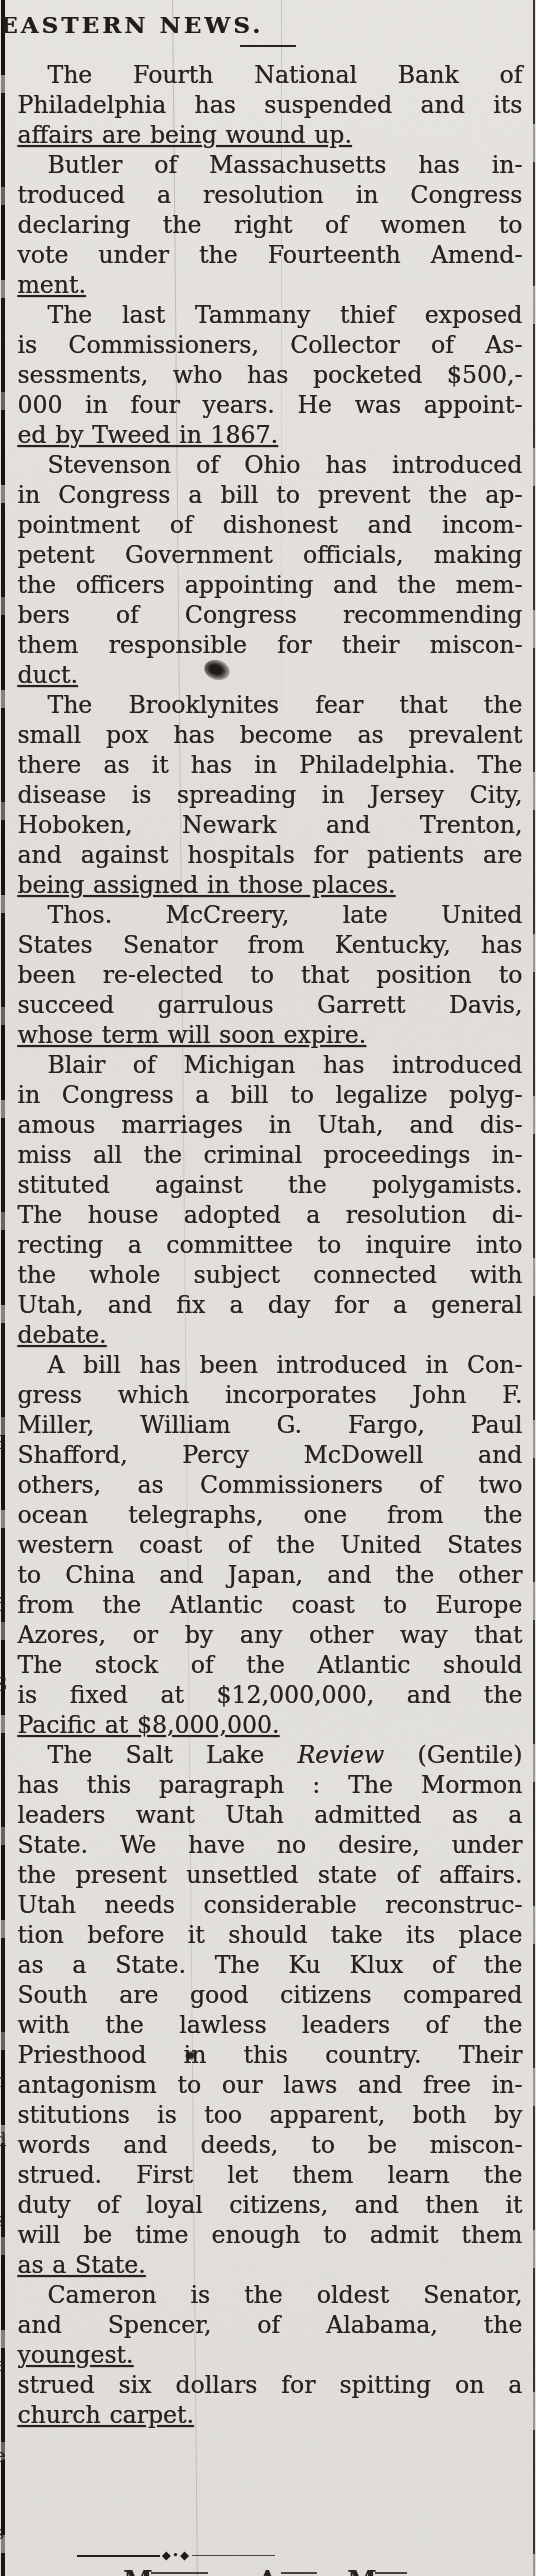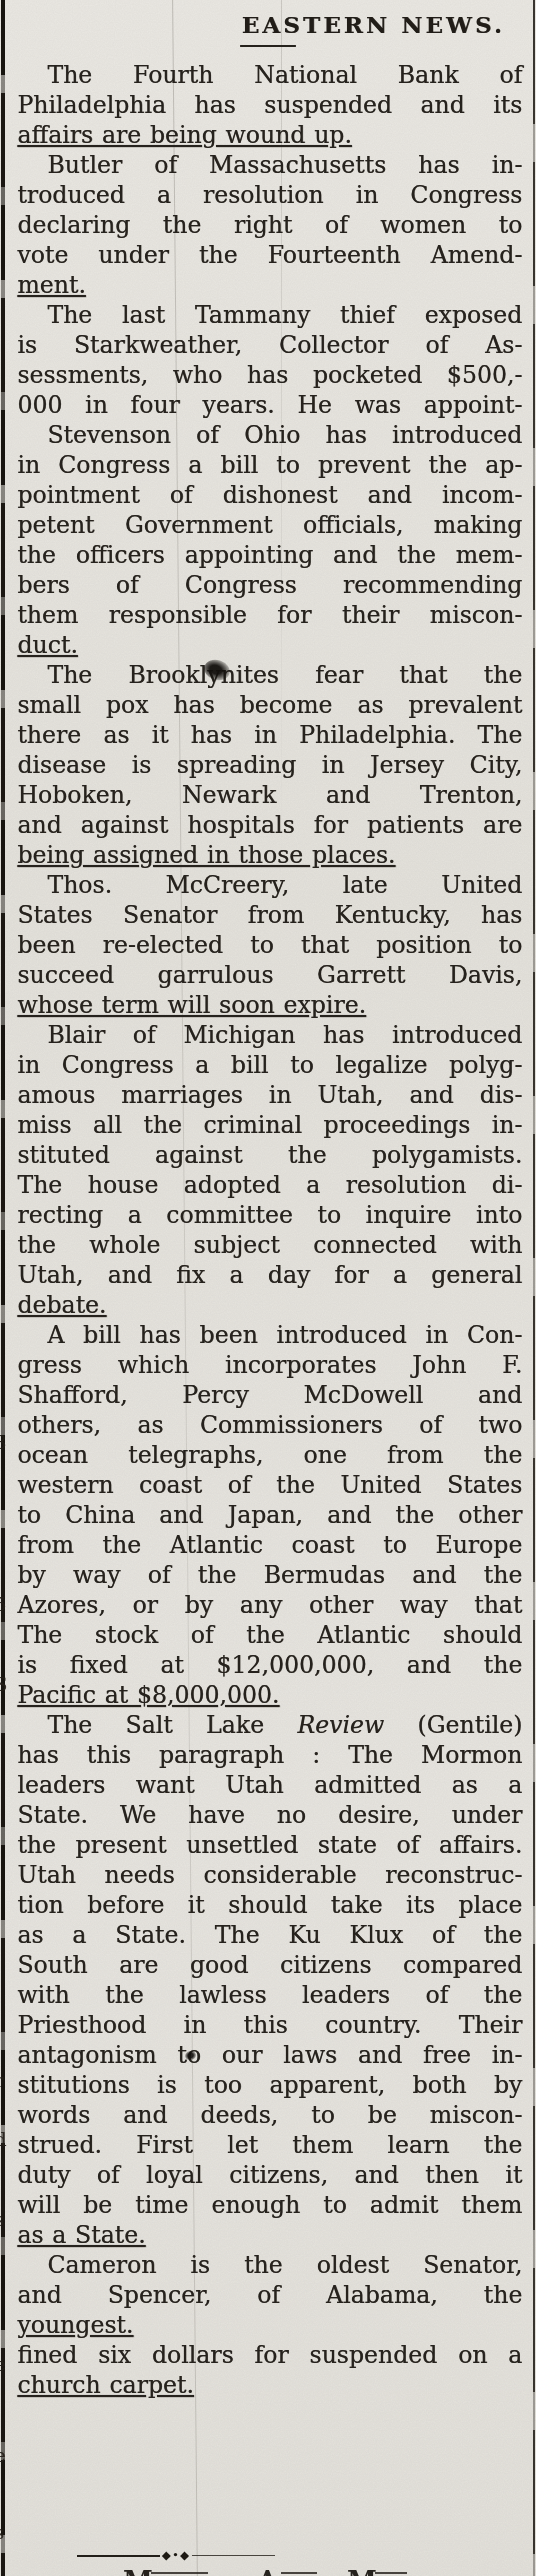--- a/index.html
+++ b/index.html
@@ -30,21 +30,21 @@
     background:linear-gradient(180deg,rgba(95,90,82,.30),rgba(95,90,82,.14) 60%,rgba(95,90,82,.26));
     transform-origin:top center;transform:rotate(-0.55deg);
   }
   .crease-b{
     left:281px;top:0;width:1.2px;height:871px;
     background:linear-gradient(180deg,rgba(95,90,82,.22),rgba(95,90,82,0));
   }
   
   .headline{
     position:absolute;top:11.2px;left:0;width:505px;margin:0;
-    text-align:right;font-size:23px;font-weight:bold;letter-spacing:3.1px;
+    text-align:left;font-size:23px;font-weight:bold;letter-spacing:3.1px;
     color:#211d18;
     text-shadow:0.4px 0.4px 0.5px rgba(30,26,20,.65);
   }
   .head-rule{
     position:absolute;top:45px;left:240px;width:56px;height:1.9px;
     background:#26221c;border-radius:1.2px;
     box-shadow:0 0 0.6px rgba(30,26,20,.8);
   }
   
   .article{
@@ -115,23 +115,24 @@
     </div>
     <div>
       <div class="line first">Butler of Massachusetts has in-</div>
       <div class="line">troduced a resolution in Congress</div>
       <div class="line">declaring the right of women to</div>
       <div class="line">vote under the Fourteenth Amend-</div>
       <div class="line para-last">ment.</div>
     </div>
     <div>
       <div class="line first">The last Tammany thief exposed</div>
-      <div class="line">is Starkweather, Collector of As-</div>
+      <div class="line">is Commissioners, Collector of As-</div>
       <div class="line">sessments, who has pocketed $500,-</div>
       <div class="line">000 in four years.  He was appoint-</div>
+      <div class="line para-last">ed by Tweed in 1867.</div>
     </div>
     <div>
       <div class="line first">Stevenson of Ohio has introduced</div>
       <div class="line">in Congress a bill to prevent the ap-</div>
       <div class="line">pointment of dishonest and incom-</div>
       <div class="line">petent Government officials, making</div>
       <div class="line">the officers appointing and the mem-</div>
       <div class="line">bers of Congress recommending</div>
       <div class="line">them responsible for their miscon-</div>
       <div class="line para-last">duct.</div>
@@ -160,27 +161,27 @@
       <div class="line">stituted against the polygamists.</div>
       <div class="line">The house adopted a resolution di-</div>
       <div class="line">recting a committee to inquire into</div>
       <div class="line">the whole subject connected with</div>
       <div class="line">Utah, and fix a day for a general</div>
       <div class="line para-last">debate.</div>
     </div>
     <div>
       <div class="line first">A bill has been introduced in Con-</div>
       <div class="line">gress which incorporates John F.</div>
+      <div class="line">Miller, William G. Fargo, Paul</div>
       <div class="line">Shafford, Percy McDowell and</div>
       <div class="line">others, as Commissioners of two</div>
       <div class="line">ocean telegraphs, one from the</div>
       <div class="line">western coast of the United States</div>
       <div class="line">to China and Japan, and the other</div>
       <div class="line">from the Atlantic coast to Europe</div>
-      <div class="line">by way of the Bermudas and the</div>
       <div class="line">Azores, or by any other way that</div>
       <div class="line">The stock of the Atlantic should</div>
       <div class="line">is fixed at $12,000,000, and the</div>
       <div class="line para-last">Pacific at $8,000,000.</div>
     </div>
     <div>
       <div class="line first">The Salt Lake <i>Review</i> (Gentile)</div>
       <div class="line">has this paragraph :  The Mormon</div>
       <div class="line">leaders want Utah admitted as a</div>
       <div class="line">State.  We have no desire, under</div>
@@ -198,21 +199,21 @@
       <div class="line">duty of loyal citizens, and then it</div>
       <div class="line">will be time enough to admit them</div>
       <div class="line para-last">as a State.</div>
     </div>
     <div>
       <div class="line first">Cameron is the oldest Senator,</div>
       <div class="line">and Spencer, of Alabama, the</div>
       <div class="line para-last">youngest.</div>
     </div>
     <div>
-      <div class="line">fined six dollars for suspended on a</div>
+      <div class="line">strued six dollars for spitting on a</div>
       <div class="line para-last">church carpet.</div>
     </div>
   </div>
 
 <div class="blot blot1"></div>
 <div class="blot blot2"></div>
 
 <div class="section-divider">
   <span class="div-line left"></span>
   <span class="div-glyphs">◆•◆</span>

